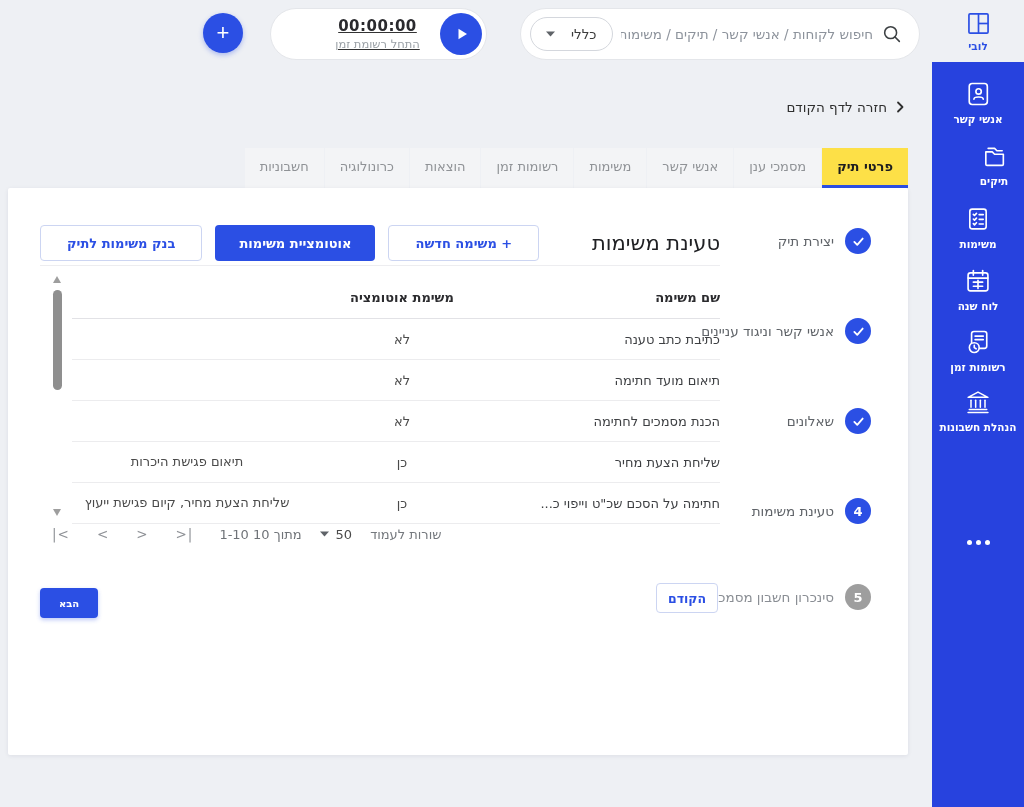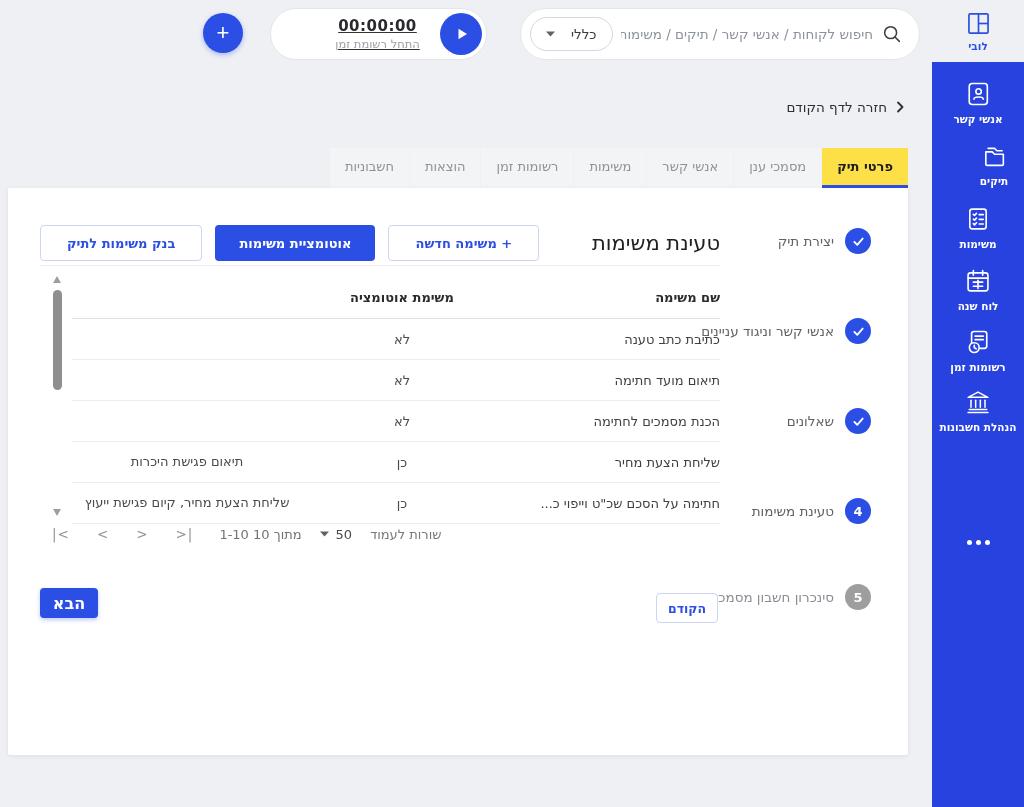--- a/index.html
+++ b/index.html
@@ -81,22 +81,22 @@
   .scroll-arrow-down { position:absolute; bottom:0; left:1px; width:0; height:0; border-left:4px solid transparent; border-right:4px solid transparent; border-top:7px solid #9e9e9e; cursor:pointer; }
 
   
   .pagination { position:absolute; top:338px; left:44px; display:flex; align-items:center; gap:18px; font-size:13px; color:#75797e; white-space:nowrap; }
   .pg-select { display:flex; align-items:center; gap:7px; color:#4a4a4a; cursor:pointer; }
   .pg-range { direction:ltr; unicode-bidi:isolate; color:#6f7378; }
   .pg-nav { direction:ltr; display:flex; gap:27px; color:#8e9196; font-size:13.5px; margin-right:8px; }
   .pg-nav span { cursor:pointer; letter-spacing:1px; }
 
   
-  .prev-btn { position:absolute; top:395px; right:190px; width:62px; height:30px; background:#fff; border:1px solid #ccd5f2; border-radius:4px; color:#2b4fe4; font-size:12.5px; font-weight:bold; cursor:pointer; font-family:inherit;margin-top:10px; }
-  .next-btn { position:absolute; top:400px; left:32px; width:58px; height:30px; background:#2b4fe4; border:none; border-radius:4px; color:#fff; font-size:16px; font-weight:bold; cursor:pointer; font-family:inherit; box-shadow:0 2px 4px rgba(43,79,228,.3); }
+  .prev-btn { position:absolute; top:395px; right:190px; width:62px; height:30px; background:#fff; border:1px solid #ccd5f2; border-radius:4px; color:#2b4fe4; font-size:12.5px; font-weight:bold; cursor:pointer; font-family:inherit; }
+  .next-btn { position:absolute; top:400px; left:32px; width:58px; height:30px; background:#2b4fe4; border:none; border-radius:4px; color:#fff; font-size:10px; font-weight:bold; cursor:pointer; font-family:inherit; box-shadow:0 2px 4px rgba(43,79,228,.3); }
 
   svg { display:block; }
 </style>
 </head>
 <body>
 
 <nav class="sidebar">
   <div class="lobby-item">
     <span>
       <svg width="27" height="27" viewBox="0 0 24 24" fill="none" stroke="#2b4fe4" stroke-width="1.5" stroke-linejoin="round">
@@ -249,20 +249,23 @@
   <div class="tab">
       <span>משימות</span>
     </div>
   <div class="tab">
       <span>רשומות זמן</span>
     </div>
   <div class="tab">
       <span>הוצאות</span>
     </div>
   <div class="tab">
+      <span>כרונולוגיה</span>
+    </div>
+  <div class="tab">
       <span>חשבוניות</span>
     </div>
 </div>
 
 <main class="panel">
 
   <div class="step step-1">
     <span class="step-circle">
       <svg width="15" height="15" viewBox="0 0 18 18" fill="none" stroke="#fff" stroke-width="2.2" stroke-linecap="round" stroke-linejoin="round">
           <polyline points="4,9.5 7.5,13 14,5.5"></polyline>

